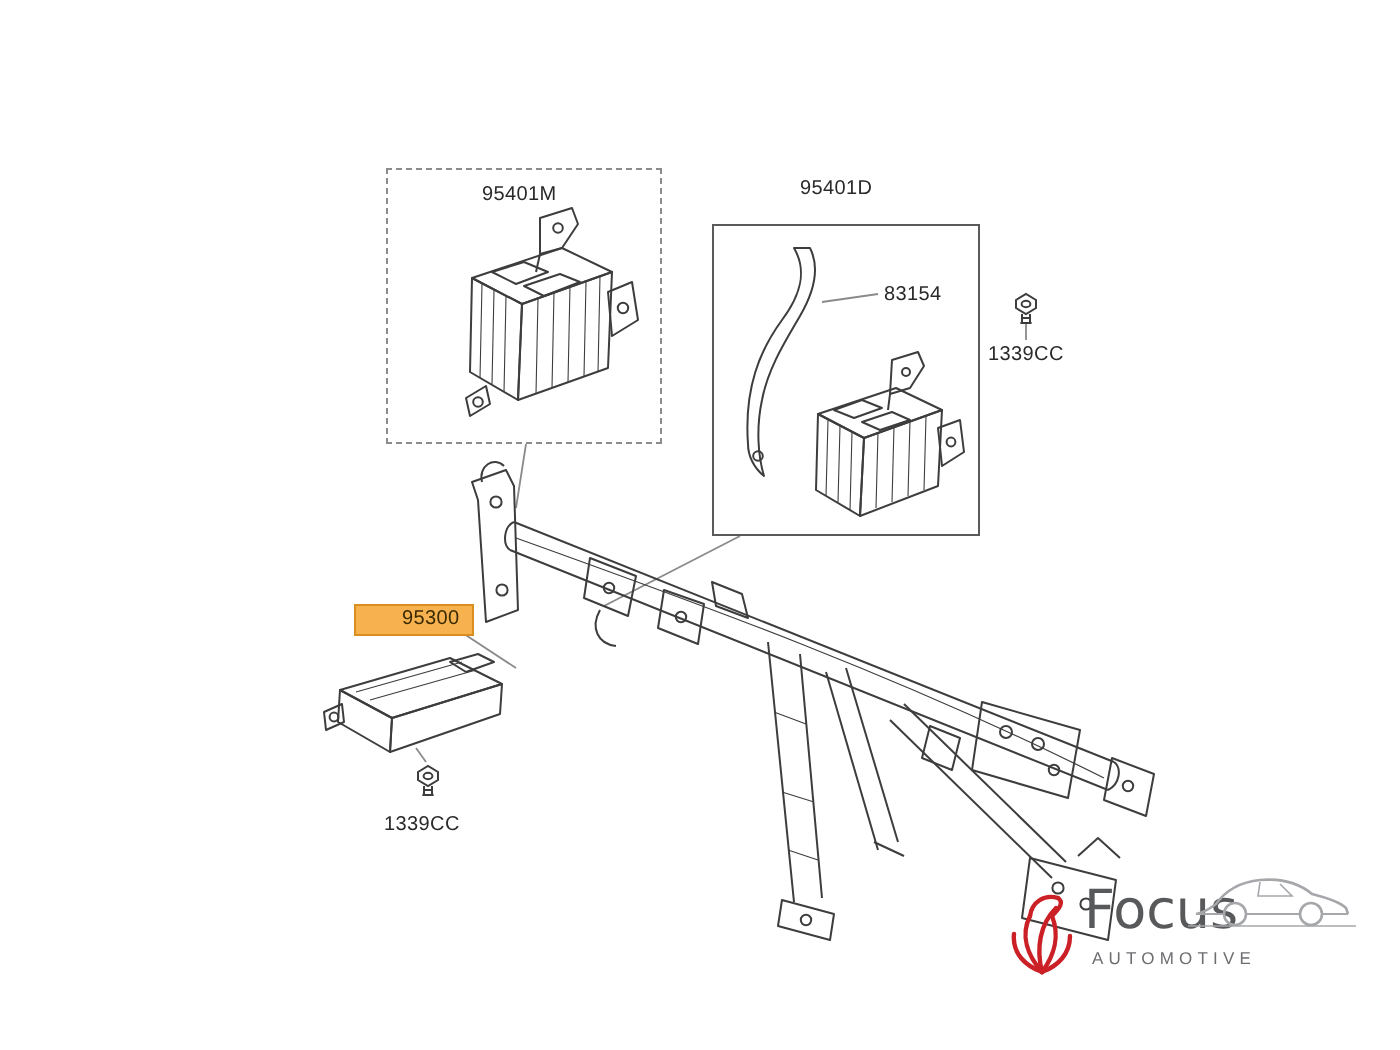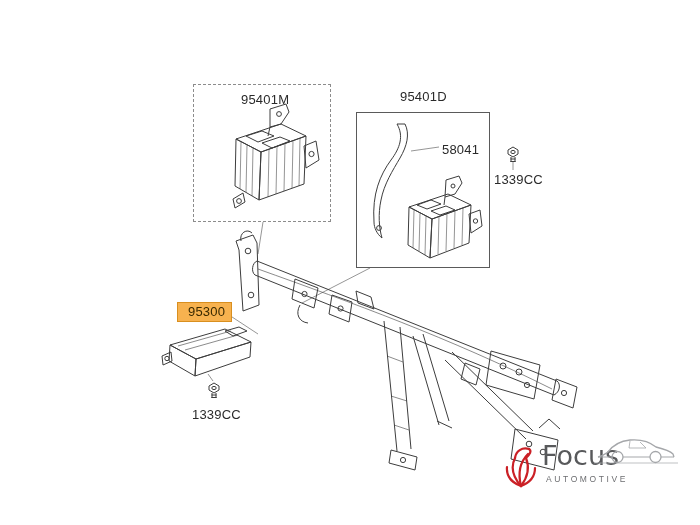--- a/index.html
+++ b/index.html
@@ -15,29 +15,29 @@
 
   .group-box {
     position:absolute;
     border:1px dashed #8c8c8c;
     background:transparent;
   }
   .group-box.solid { border:1px solid #5a5a5a; }
 
   .label {
     position:absolute;
-    font-size:13px;
+    font-size:10px;
     color:#2a2a2a;
     letter-spacing:0.2px;
     white-space:nowrap;
   }
   .label.highlight {
     background:#f7b24f;
     border:1px solid #d98f1f;
-    padding:1px 6px 2px 10px;
+    padding:1px 6px 2px 23px;
     color:#3a2a00;
   }
 
   .logo { position:absolute; left:498px; top:432px; width:200px; height:64px; }
   .logo-mark { position:absolute; left:4px; top:4px; }
   .logo-text {
     position:absolute; left:44px; top:10px;
     font-size:27px; line-height:1;
     color:#58595b;
     font-family:"DejaVu Sans", sans-serif;
@@ -181,21 +181,21 @@
     </g>
   </svg>
 
   <div class="group-box" style="left:193px; top:84px; width:138px; height:138px;"></div>
   <div class="group-box solid" style="left:356px; top:112px; width:134px; height:156px;"></div>
 
   <div class="label" style="left:241px; top:92px;">95401M</div>
 
   <div class="label" style="left:400px; top:89px;">95401D</div>
 
-  <div class="label" style="left:442px; top:142px;">58041</div>
+  <div class="label" style="left:442px; top:142px;">83154</div>
 
   <div class="label" style="left:494px; top:172px;">1339CC</div>
 
   <div class="label highlight" style="left:177px; top:302px;">95300</div>
 
   <div class="label" style="left:192px; top:407px;">1339CC</div>
 
   <div class="logo">
     <svg class="logo-mark" width="38" height="54" viewBox="0 0 38 54">
       <g fill="none" stroke="#cb2026" stroke-width="2.2" stroke-linecap="round">

